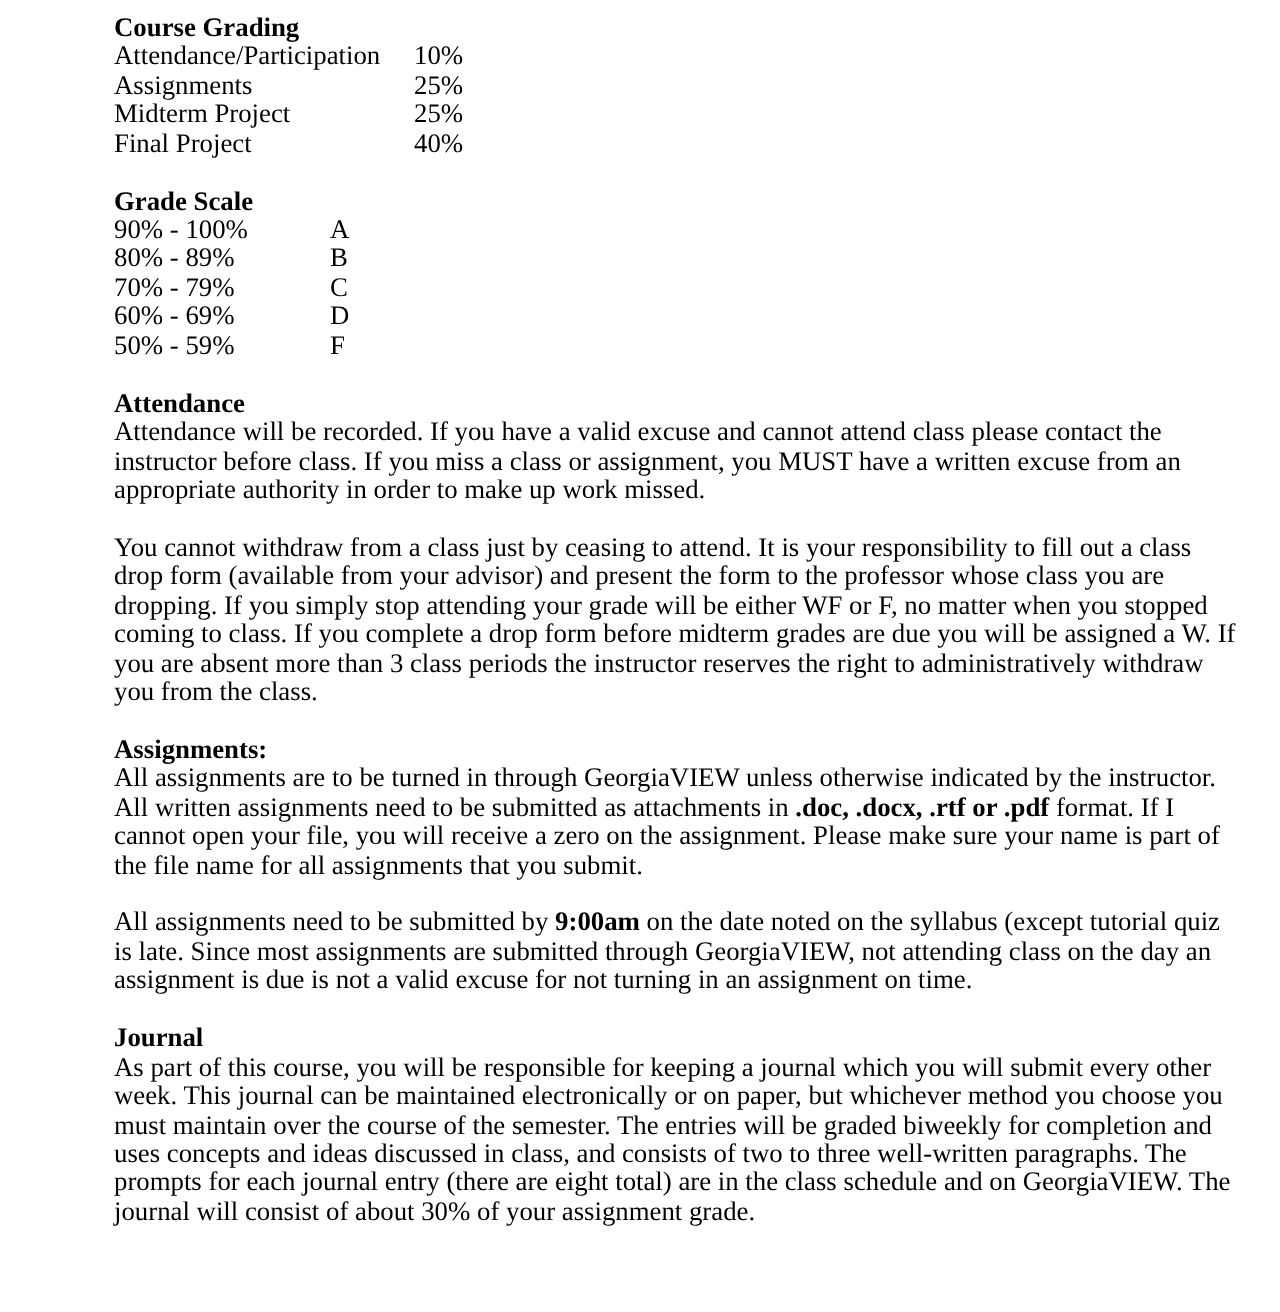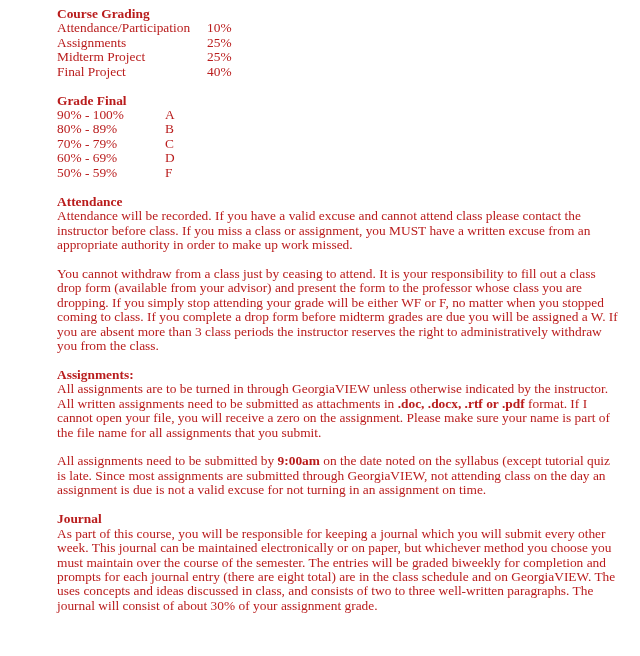--- a/index.html
+++ b/index.html
@@ -5,21 +5,21 @@
   html, body { margin: 0; padding: 0; background: #ffffff; }
   .page {
     position: relative;
     width: 640px;
     height: 656px;
     background: #ffffff;
     overflow: hidden;
     font-family: "Liberation Serif", "DejaVu Serif", serif;
     font-size: 13.4px;
     line-height: 14.43px;
-    color: #b91c1c;
+    color: #000000;
   }
   .doc { padding: 7px 0 0 57px; }
   .section { margin: 0 0 14.43px 0; }
   .section:last-child { margin-bottom: 0; }
   .para { margin: 0 0 14.43px 0; }
   .para:last-child { margin-bottom: 0; }
   .h  { font-weight: bold; white-space: pre; }
   .h-italic { font-style: italic; font-weight: normal; white-space: pre; }
   .ln { white-space: pre; }
   .row { white-space: pre; }
@@ -35,21 +35,21 @@
 
     <div class="section">
       <div class="h">Course Grading</div>
       <div class="row"><span class="cg-label">Attendance/Participation</span><span>10%</span></div>
       <div class="row"><span class="cg-label">Assignments</span><span>25%</span></div>
       <div class="row"><span class="cg-label">Midterm Project</span><span>25%</span></div>
       <div class="row"><span class="cg-label">Final Project</span><span>40%</span></div>
     </div>
 
     <div class="section">
-      <div class="h">Grade Final</div>
+      <div class="h">Grade Scale</div>
       <div class="row"><span class="gs-label">90% - 100%</span><span>A</span></div>
       <div class="row"><span class="gs-label">80% - 89%</span><span>B</span></div>
       <div class="row"><span class="gs-label">70% - 79%</span><span>C</span></div>
       <div class="row"><span class="gs-label">60% - 69%</span><span>D</span></div>
       <div class="row"><span class="gs-label">50% - 59%</span><span>F</span></div>
     </div>
 
     <div class="section">
       <div class="h">Attendance</div>
       <div class="para">
@@ -84,20 +84,20 @@
         <div class="ln">assignment is due is not a valid excuse for not turning in an assignment on time.</div>
       </div>
     </div>
 
     <div class="section">
       <div class="h">Journal</div>
       <div class="para">
         <div class="ln">As part of this course, you will be responsible for keeping a journal which you will submit every other</div>
         <div class="ln">week. This journal can be maintained electronically or on paper, but whichever method you choose you</div>
         <div class="ln">must maintain over the course of the semester. The entries will be graded biweekly for completion and</div>
+        <div class="ln">uses concepts and ideas discussed in class, and consists of two to three well-written paragraphs. The</div>
         <div class="ln">prompts for each journal entry (there are eight total) are in the class schedule and on GeorgiaVIEW. The</div>
-        <div class="ln">uses concepts and ideas discussed in class, and consists of two to three well-written paragraphs. The</div>
         <div class="ln">journal will consist of about 30% of your assignment grade.</div>
       </div>
     </div>
 
   </div>
 </div>
 
 </body></html>

